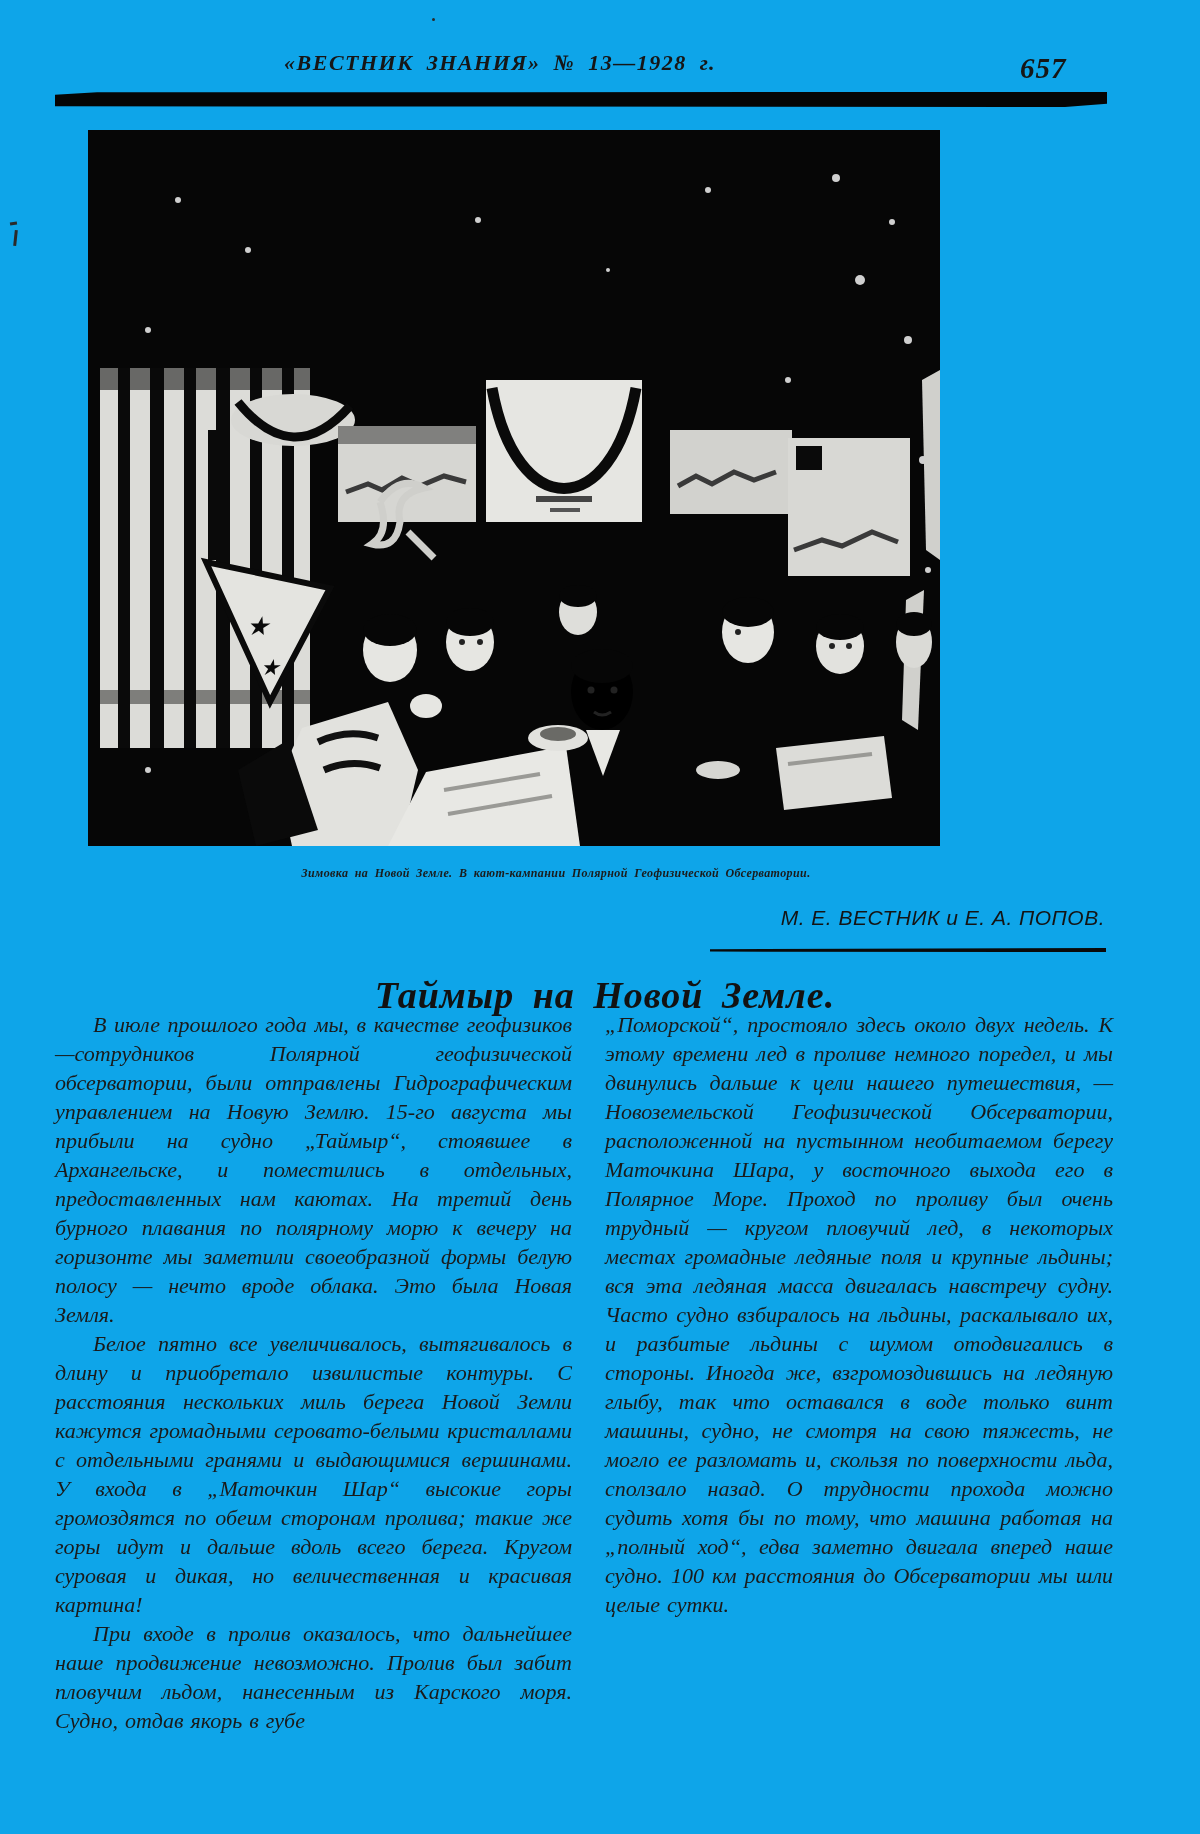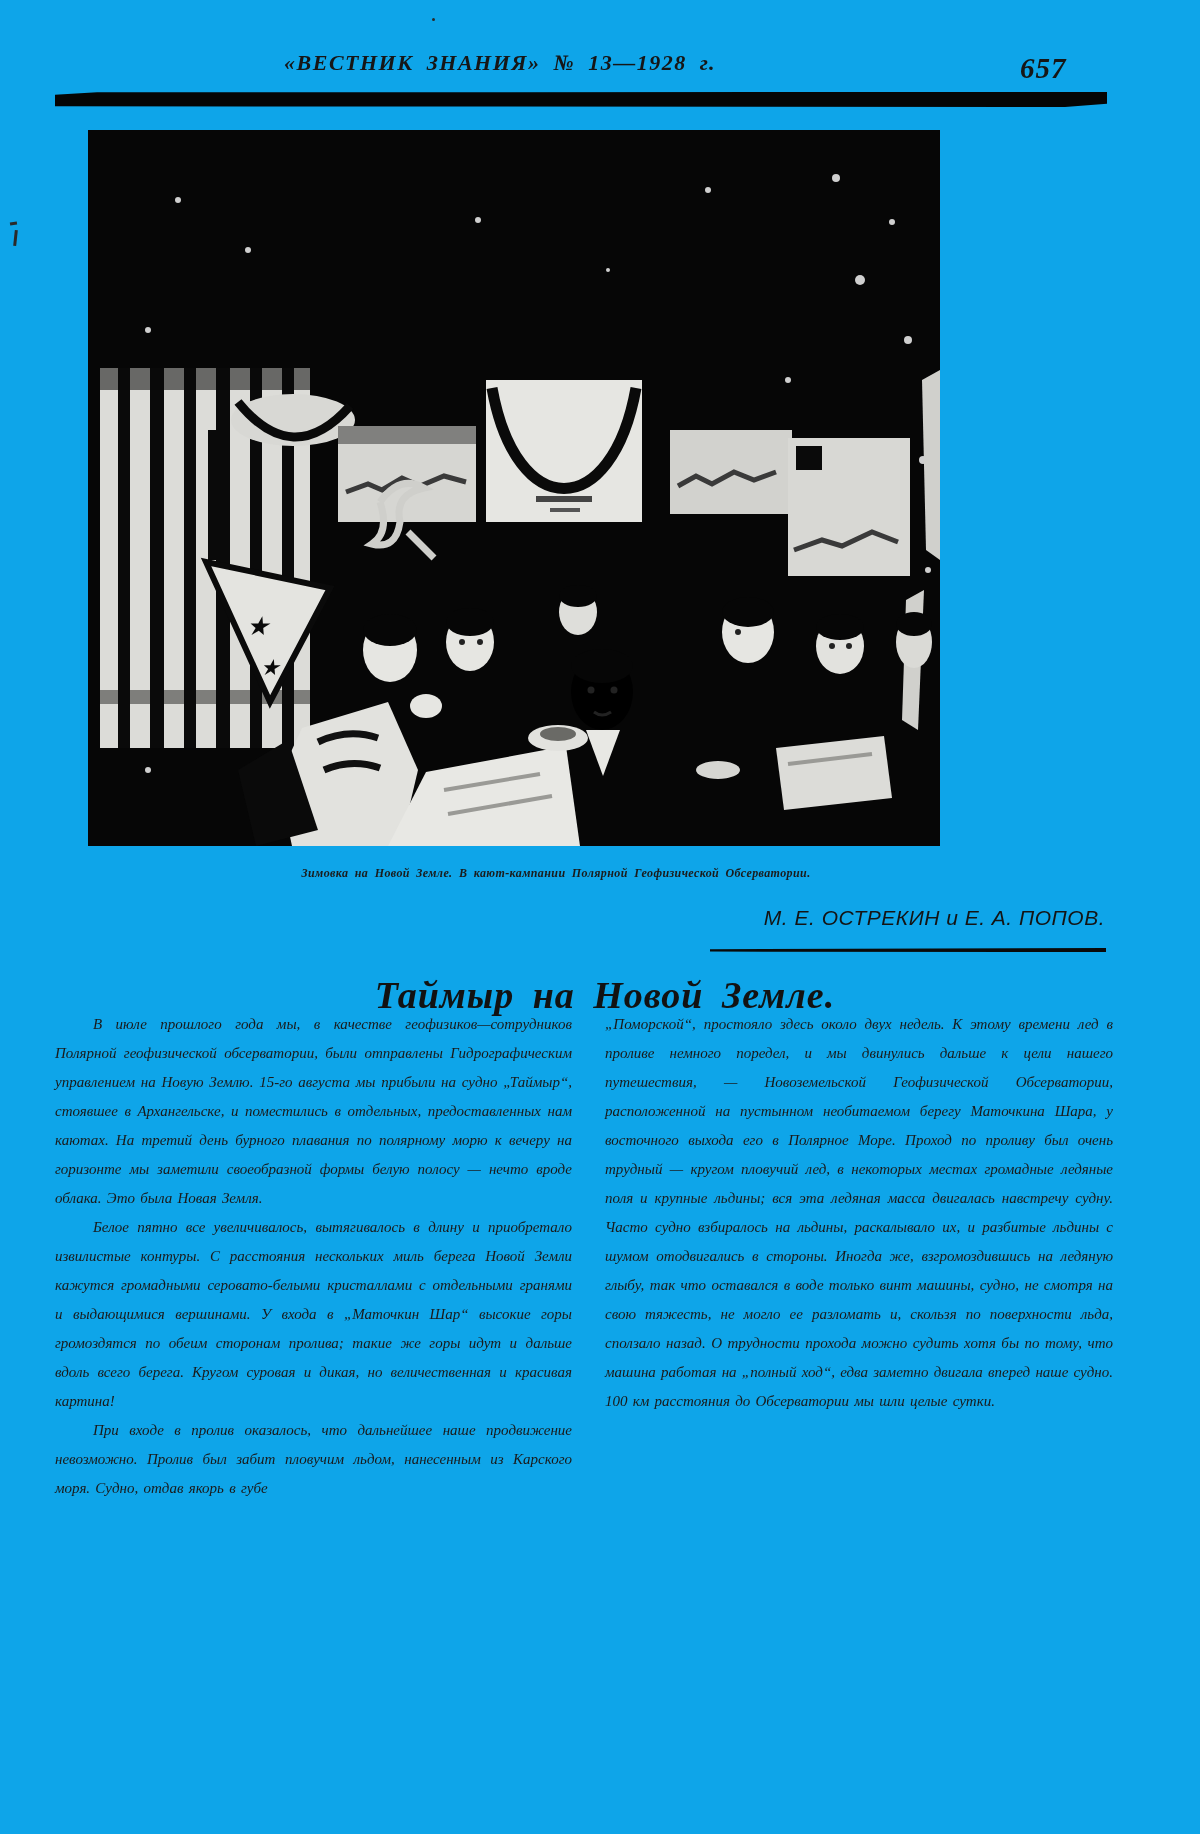--- a/index.html
+++ b/index.html
@@ -52,21 +52,21 @@
   .article-title{
     position:absolute;top:948px;left:80px;width:1050px;
     text-align:center;font-size:38px;font-weight:bold;
     letter-spacing:1px;word-spacing:8px;color:#121212;
   }
   .col{position:absolute;top:1010px;}
   .col-left{left:55px;width:517px;}
   .col-right{left:605px;width:508px;}
   .col p{
     margin:0;padding:0;
-    font-size:15px;line-height:29px;
+    font-size:22px;line-height:29px;
     text-align:justify;text-indent:38px;
     word-spacing:1.5px;color:#1a1a1a;
   }
   .col p.cont{text-indent:0;}
   .scan-mark{
     position:absolute;background:#2a2a2a;
   }
   .mark-a{left:10px;top:222px;width:7px;height:3px;transform:rotate(-8deg);}
   .mark-b{left:14px;top:230px;width:3px;height:16px;transform:rotate(6deg);}
   .mark-dot{left:432px;top:18px;width:3px;height:3px;border-radius:50%;}
@@ -201,21 +201,21 @@
         <ellipse cx="470" cy="604" rx="18" ry="7" fill="#6a6a66"></ellipse>
         <polygon points="688,618 796,606 804,668 696,680" fill="#dcdcd8"></polygon>
         <path d="M700,634 l84,-10" stroke="#9a9a96" stroke-width="4"></path>
         <ellipse cx="630" cy="640" rx="22" ry="9" fill="#d6d6d2"></ellipse>
       </g>
     </svg>
   </div>
 
   <div class="photo-caption">Зимовка на Новой Земле. В кают-кампании Полярной Геофизической Обсерватории.</div>
 
-  <div class="byline">М. Е. ОСТРЕКИН и Е. А. ПОПОВ.</div>
+  <div class="byline">М. Е. ВЕСТНИК и Е. А. ПОПОВ.</div>
   <div class="byline-rule"></div>
 
   <h1 class="article-title">Таймыр на Новой Земле.</h1>
 
   <div class="col col-left">
     <p>В июле прошлого года мы, в качестве геофизиков—сотрудников Полярной геофизической обсерватории, были отправлены Гидрографическим управлением на Новую Землю. 15-го августа мы прибыли на судно „Таймыр“, стоявшее в Архангельске, и поместились в отдельных, предоставленных нам каютах. На третий день бурного плавания по полярному морю к вечеру на горизонте мы заметили своеобразной формы белую полосу — нечто вроде облака. Это была Новая Земля.</p>
     <p>Белое пятно все увеличивалось, вытягивалось в длину и приобретало извилистые контуры. С расстояния нескольких миль берега Новой Земли кажутся громадными серовато-белыми кристаллами с отдельными гранями и выдающимися вершинами. У входа в „Маточкин Шар“ высокие горы громоздятся по обеим сторонам пролива; такие же горы идут и дальше вдоль всего берега. Кругом суровая и дикая, но величественная и красивая картина!</p>
     <p>При входе в пролив оказалось, что дальнейшее наше продвижение невозможно. Пролив был забит пловучим льдом, нанесенным из Карского моря. Судно, отдав якорь в губе</p>
   </div>
 

